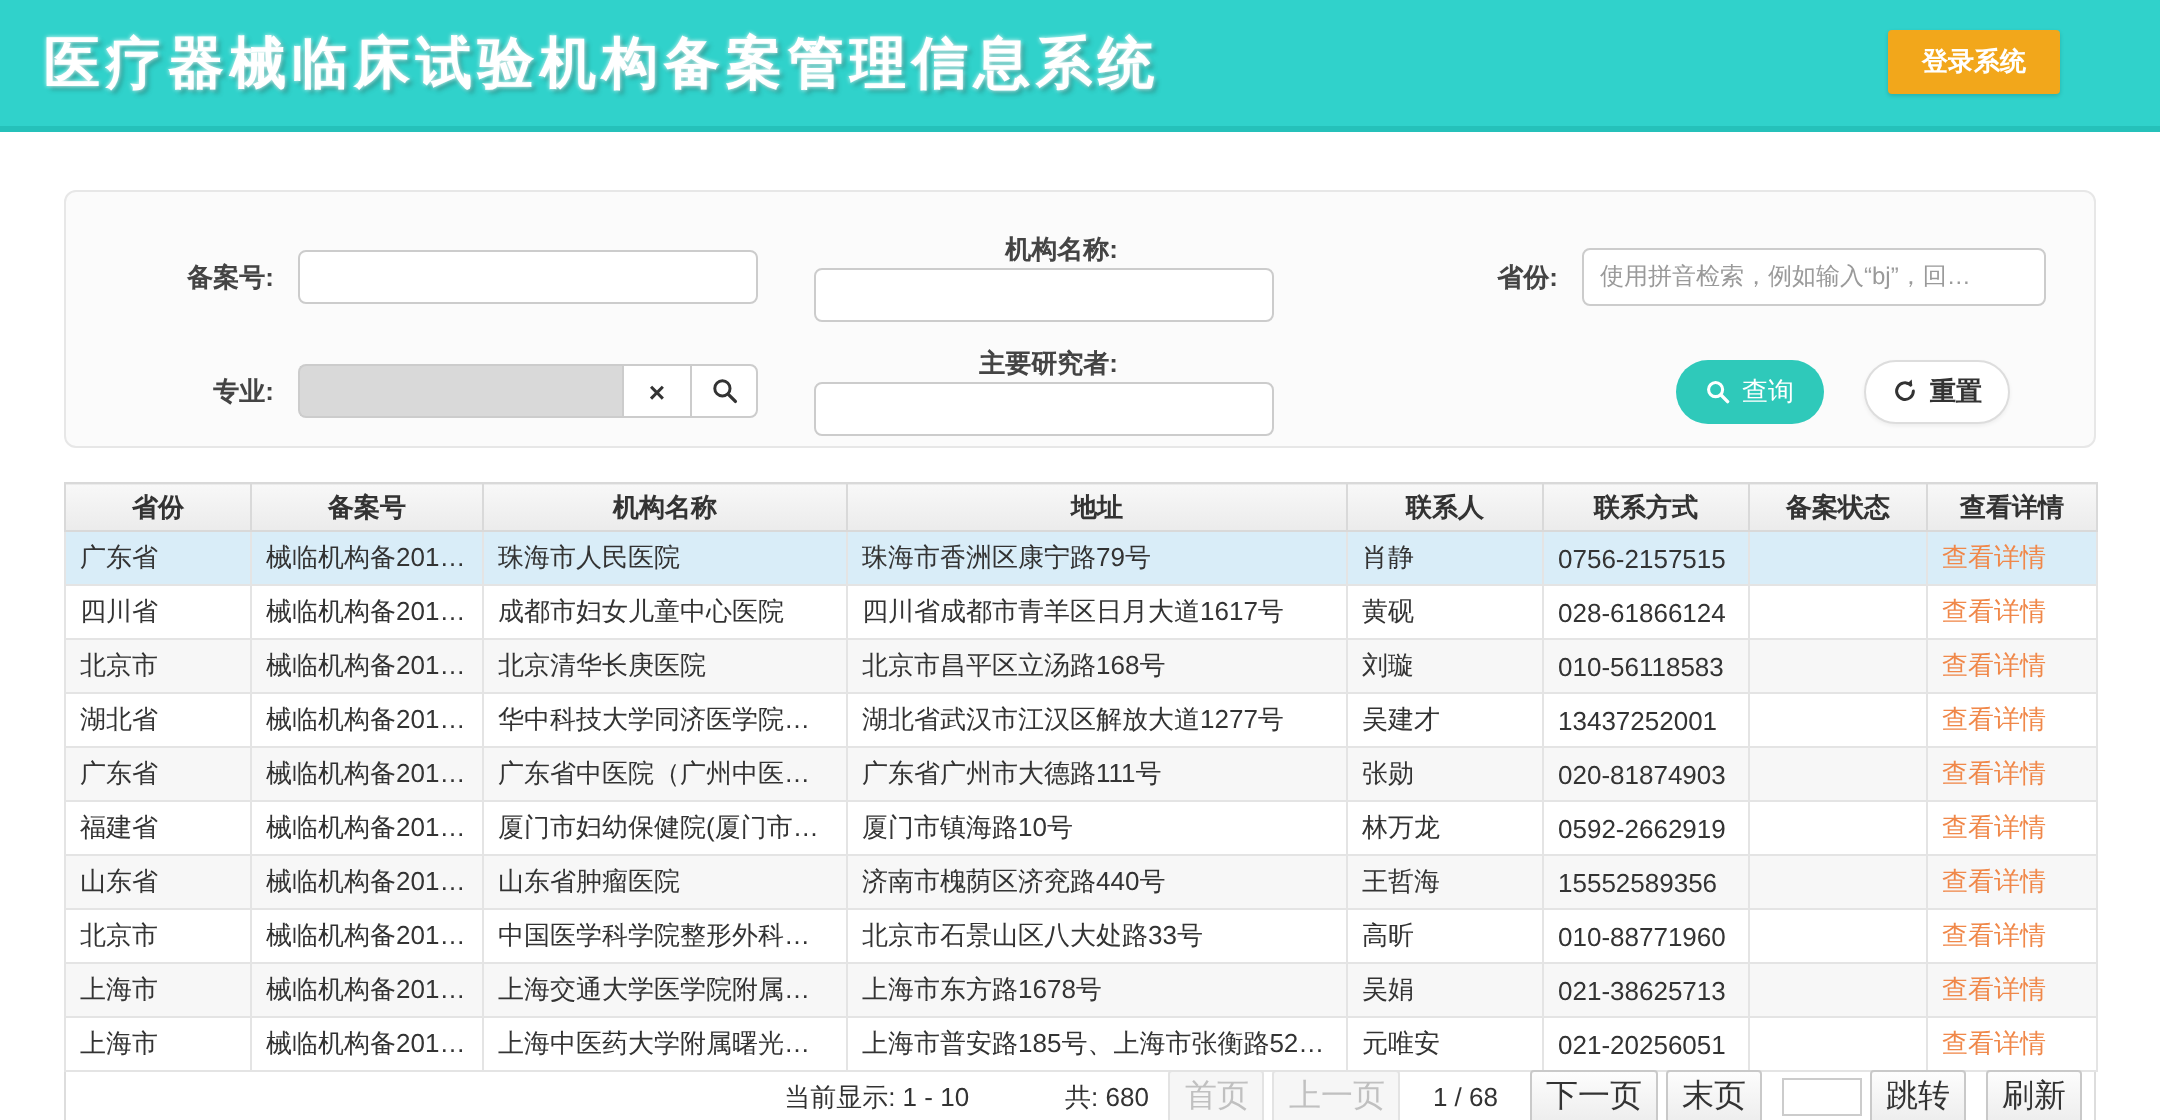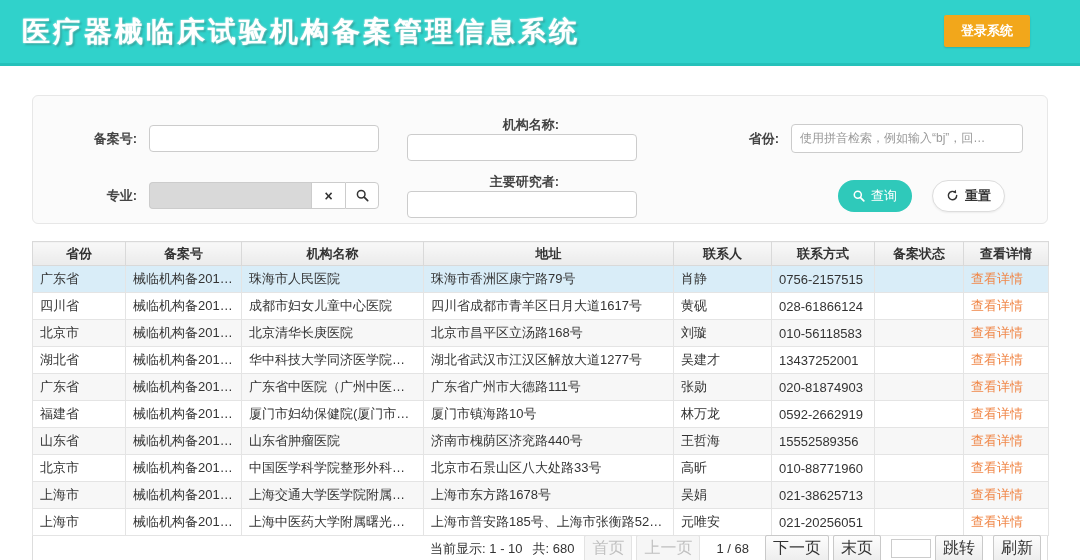--- a/index.html
+++ b/index.html
@@ -97,21 +97,21 @@
   .td-center { text-align:left; }
   .td-left { text-align:left; }
   .detail-link { color:#f0884a; text-decoration:none; cursor:pointer; }
   
   .footer-bar {
     width:1016px; margin:0 32px; height:26px;
     border:1px solid #ddd; border-top:none; background:#fff;
     display:flex; align-items:center; justify-content:flex-end;
     font-size:13px; color:#333; padding-right:6px; gap:10px;
   }
-  .pg-text { white-space:nowrap; }
+  .pg-text { white-space:nowrap;margin-left:38px; }
   .pg-indicator { margin:0 6px; white-space:nowrap; }
   .pg-btn {
     border:1px solid #c9c9c9; background:linear-gradient(#fdfdfd,#ededed);
     padding:2px 7px; font-size:16px; color:#333; cursor:pointer; border-radius:2px;
     white-space:nowrap;
   }
   .pg-btn.disabled {
     color:#c0c0c0; border-color:#e3e3e3; background:#f6f6f6; cursor:default;
   }
   .pg-input { width:40px; height:19px; border:1px solid #ccc; font-size:12px; padding:0 3px; }

